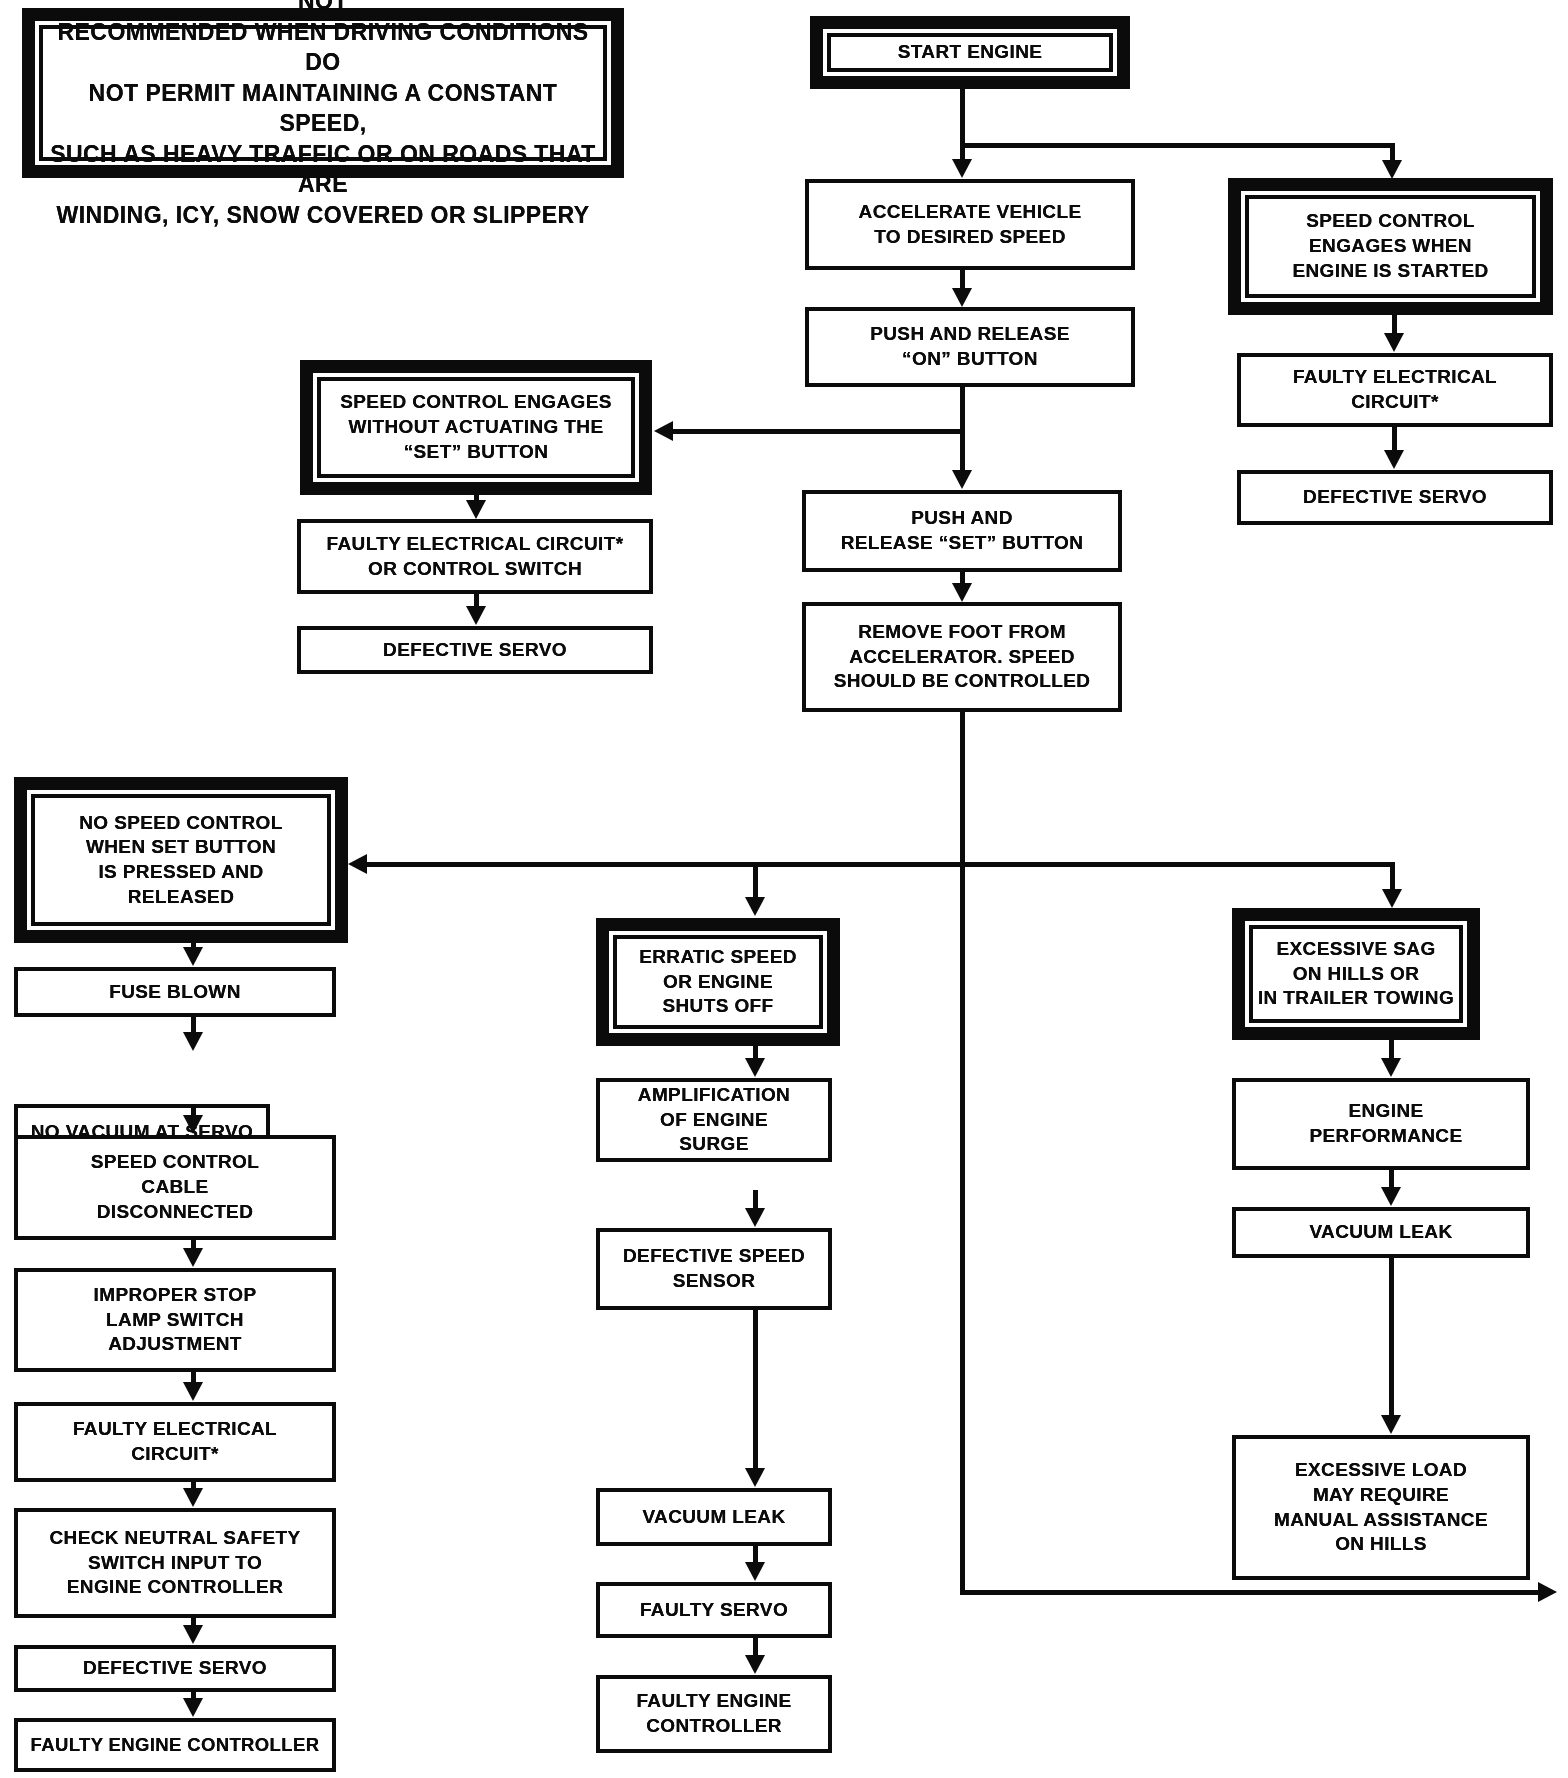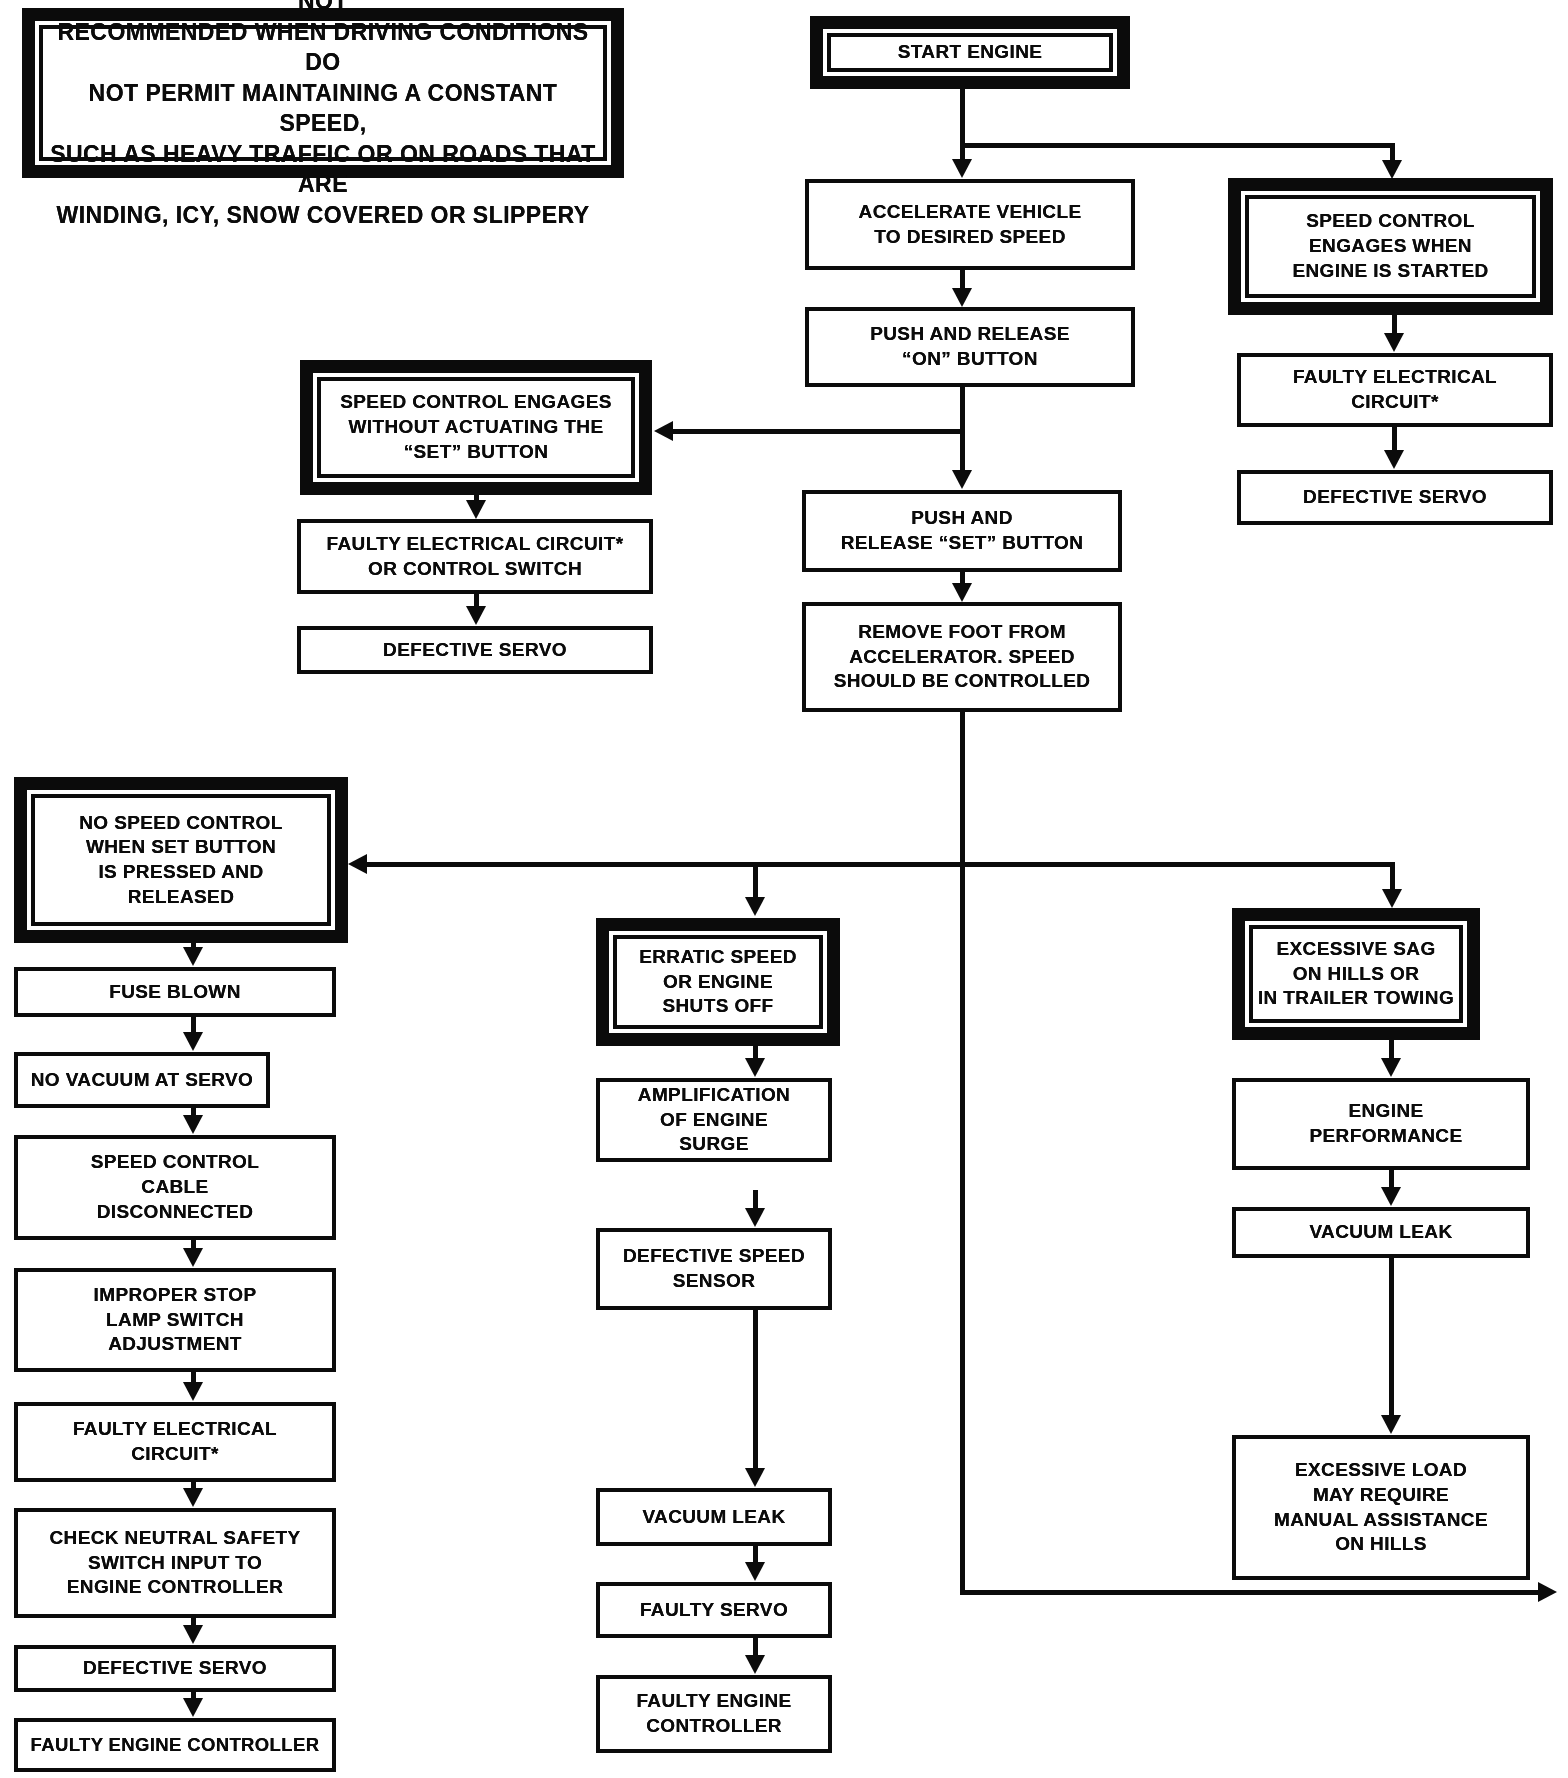--- a/index.html
+++ b/index.html
@@ -81,21 +81,21 @@
 
   <div class="node heavy" style="left:14px;top:777px;width:334px;height:166px;">
     <div class="lbl">NO SPEED CONTROL
 WHEN SET BUTTON
 IS PRESSED AND
 RELEASED</div>
   </div>
   <div class="node" style="left:14px;top:967px;width:322px;height:50px;">
     <div class="lbl">FUSE BLOWN</div>
   </div>
-  <div class="node" style="left:14px;top:1052px;width:256px;height:56px;">
+  <div class="node" style="left:14px;top:1104px;width:256px;height:56px;">
     <div class="lbl">NO VACUUM AT SERVO</div>
   </div>
   <div class="node" style="left:14px;top:1135px;width:322px;height:105px;">
     <div class="lbl">SPEED CONTROL
 CABLE
 DISCONNECTED</div>
   </div>
   <div class="node" style="left:14px;top:1268px;width:322px;height:104px;">
     <div class="lbl">IMPROPER STOP
 LAMP SWITCH

